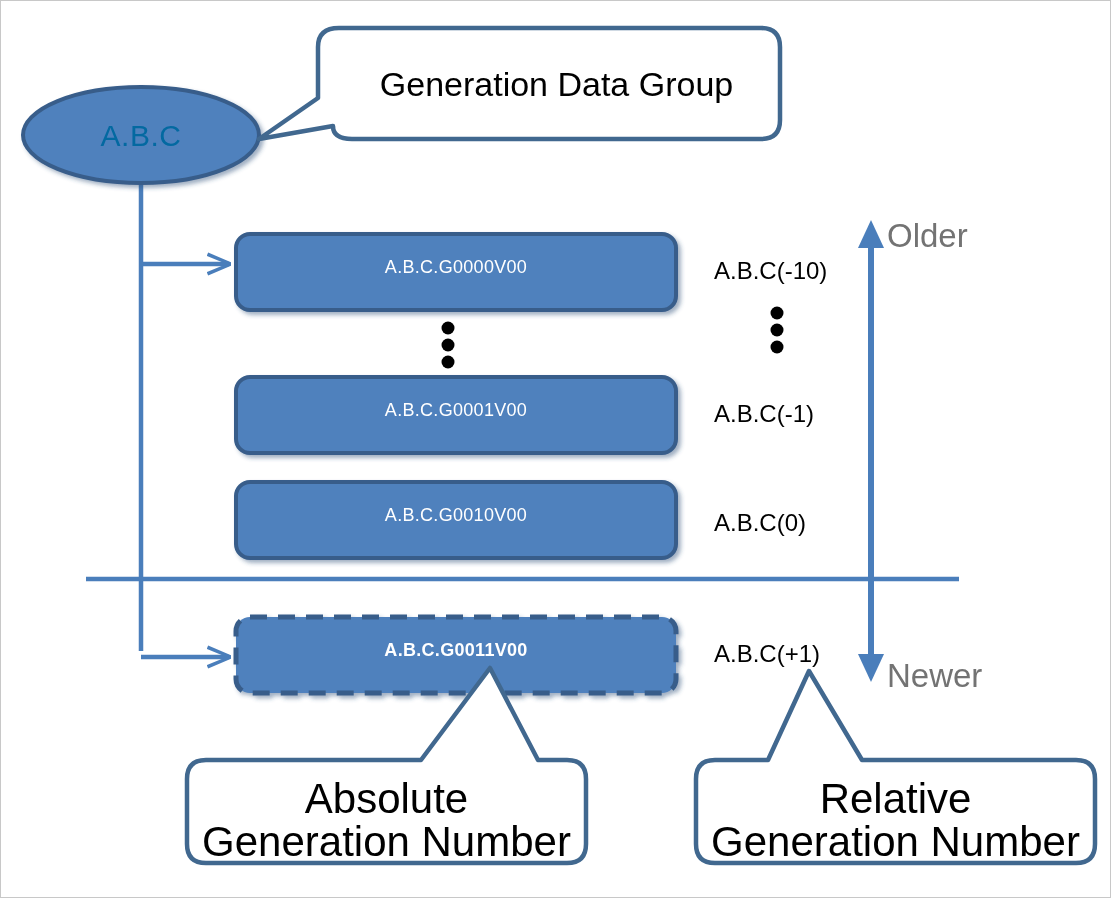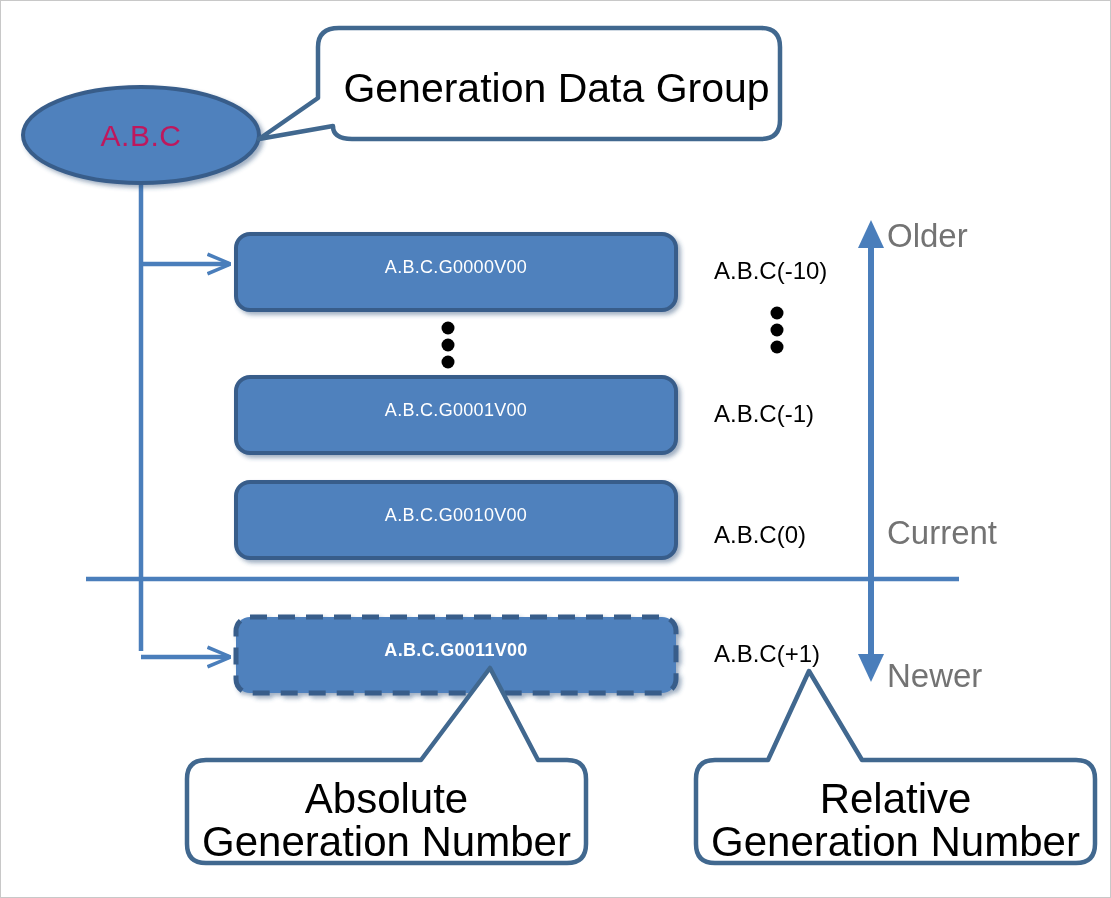--- a/index.html
+++ b/index.html
@@ -31,21 +31,21 @@
     position: absolute;
     white-space: pre;
     pointer-events: auto;
   }
   
   .ellipse-label {
     left: 20px;
     top: 118px;
     width: 240px;
     text-align: center;
-    color: #be185d;
+    color: #0369a1;
     font-size: 30px;
     letter-spacing: 0.5px;
   }
   
   .box-label {
     width: 440px;
     text-align: center;
     color: #ffffff;
     font-size: 18px;
     letter-spacing: 0.3px;
@@ -61,21 +61,21 @@
     font-size: 33px;
   }
   
   .callout-text {
     color: #000000;
     text-align: center;
     font-size: 42px;
     line-height: 1.24;
   }
   .callout-text.top {
-    font-size: 41px;
+    font-size: 34px;
   }
 </style>
 </head>
 <body>
 
 <div id="canvas">
 
   <svg class="layer" viewBox="0 0 1111 898">
     <defs>
       <filter id="softshadow" x="-20%" y="-20%" width="150%" height="160%">
@@ -181,25 +181,24 @@
 
   <div class="txt callout-text top" style="left:332px; top:62px; width:447px;">Generation Data Group</div>
 
   <div class="txt box-label" style="left:235px; top:256px;">A.B.C.G0000V00</div>
   <div class="txt box-label" style="left:235px; top:399px;">A.B.C.G0001V00</div>
   <div class="txt box-label" style="left:235px; top:504px;text-align:center;">A.B.C.G0010V00</div>
   <div class="txt box-label" style="left:235px; top:639px;font-weight:bold;">A.B.C.G0011V00</div>
 
   <div class="txt rel-label" style="left:713px; top:256px;">A.B.C(-10)</div>
   <div class="txt rel-label" style="left:713px; top:399px;">A.B.C(-1)</div>
-  <div class="txt rel-label" style="left:713px; top:520px;">A.B.C(0)</div>
+  <div class="txt rel-label" style="left:713px; top:508px;">A.B.C(0)</div>
   <div class="txt rel-label" style="left:713px; top:639px;">A.B.C(+1)</div>
 
   <div class="txt axis-label" style="left:886px; top:216px;">Older</div>
-  <div class="txt axis-label" style="left:886px; top:513px;">Current</div>
   <div class="txt axis-label" style="left:886px; top:656px;">Newer</div>
 
   <div class="txt callout-text" style="left:186px; top:772px; width:399px;">Absolute</div>
   <div class="txt callout-text" style="left:186px; top:815px; width:399px;">Generation Number</div>
 
   <div class="txt callout-text" style="left:695px; top:772px; width:399px;">Relative</div>
   <div class="txt callout-text" style="left:695px; top:815px; width:399px;">Generation Number</div>
 
 </div>
 

